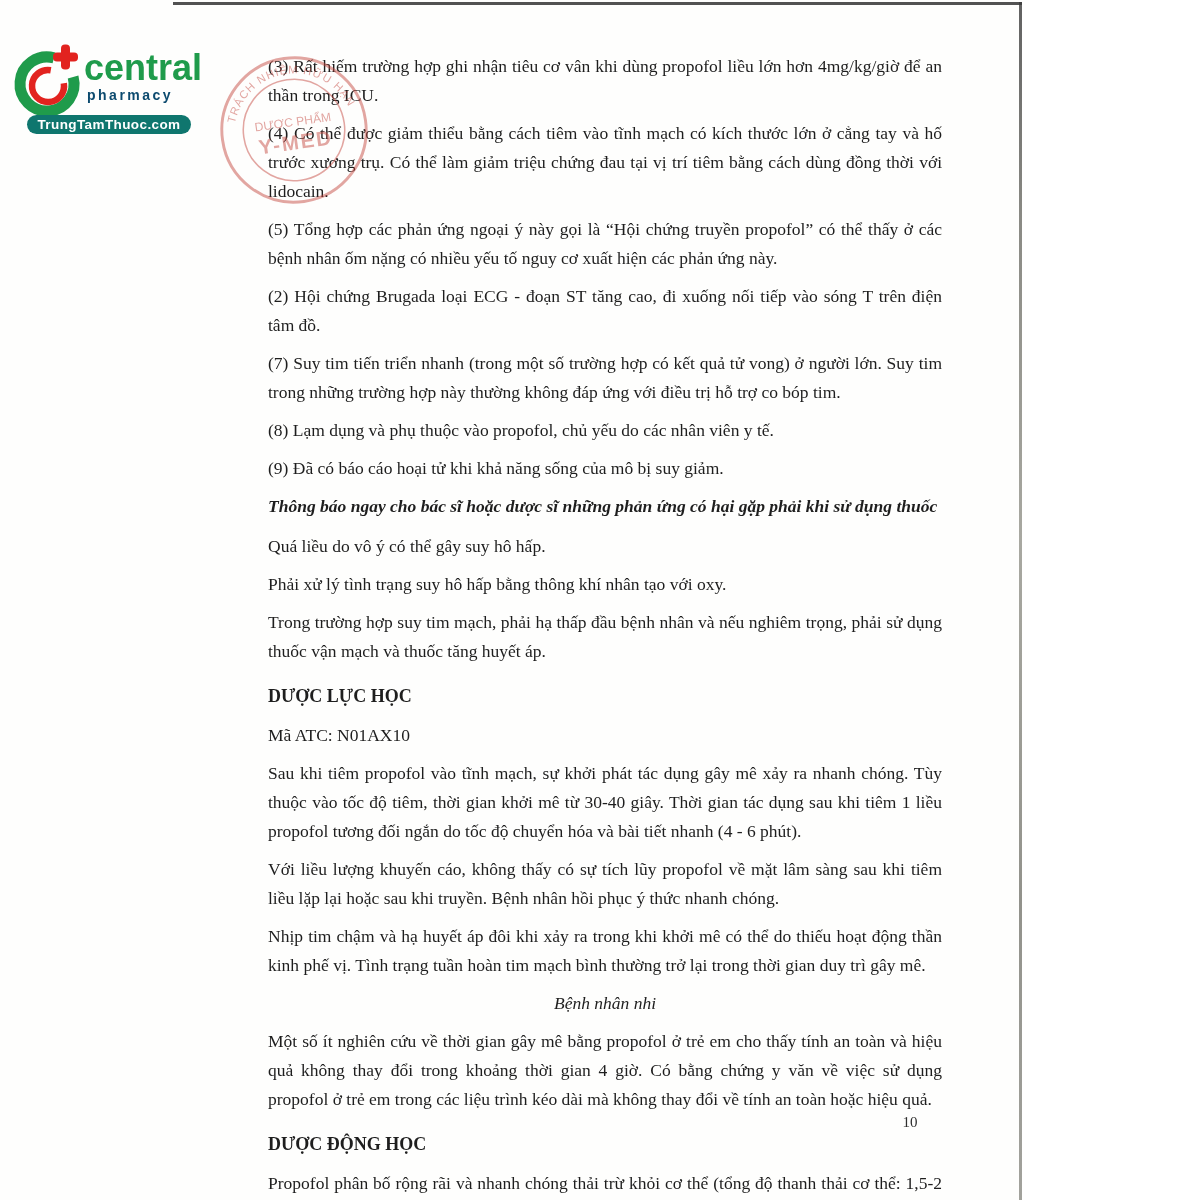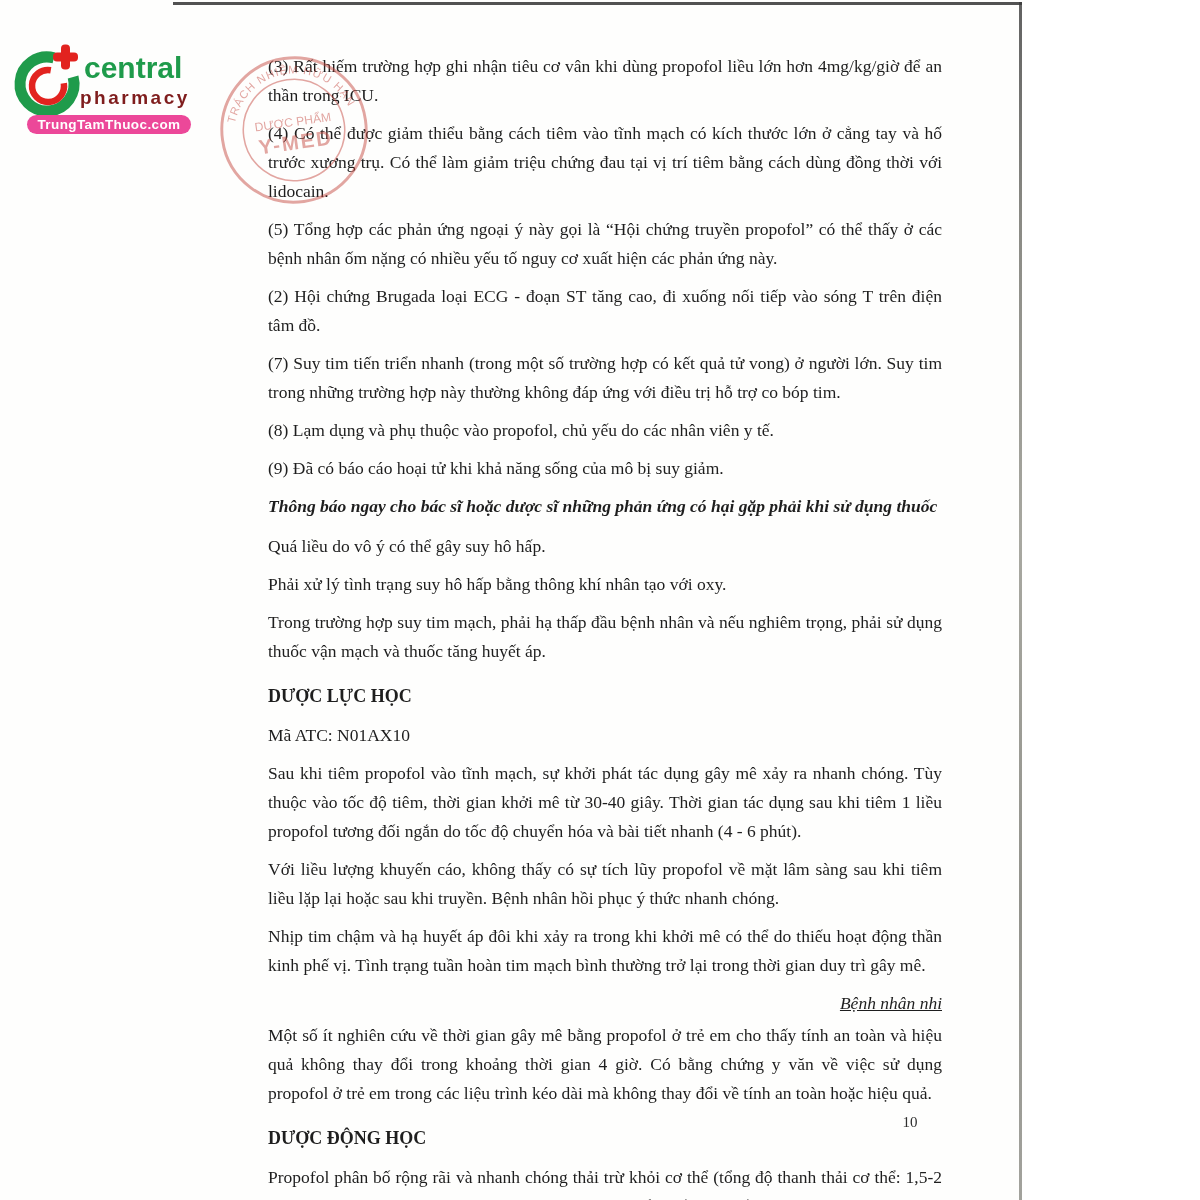--- a/index.html
+++ b/index.html
@@ -30,33 +30,33 @@
     position: absolute; left: 1022px; top: 0;
     width: 178px; height: 1200px; background: #ffffff;
   }
 
   
   .logo { position: absolute; left: 0; top: 0; width: 220px; height: 150px; }
   .logo-mark { position: absolute; left: 12px; top: 40px; }
   .logo-brand {
     position: absolute; left: 84px; top: 50px;
     font-family: "Liberation Sans", sans-serif;
-    font-weight: bold; font-size: 30px; line-height: 36px;
+    font-weight: bold; font-size: 36px; line-height: 36px;
     color: #1f9b4b; letter-spacing: 0px;
   }
   .logo-sub {
-    position: absolute; left: 80px; top: 87px;
+    position: absolute; left: 87px; top: 87px;
     font-family: "Liberation Sans", sans-serif;
-    font-weight: 600; font-size: 19px;
-    color: #7f1d1d; letter-spacing: 2.5px;
+    font-weight: 600; font-size: 14px;
+    color: #0c4a6e; letter-spacing: 2.5px;
   }
   .logo-badge {
     position: absolute; left: 27px; top: 115px;
     width: 164px; height: 19px;
-    background: #ec4899; border-radius: 10px;
+    background: #0f766e; border-radius: 10px;
     color: #ffffff; font-family: "Liberation Sans", sans-serif;
     font-weight: bold; font-size: 13.5px; line-height: 19px;
     text-align: center; letter-spacing: 0.4px;
   }
 
   
   .stamp {
     position: absolute; left: 216px; top: 52px;
     width: 156px; height: 156px;
     opacity: 0.48;
@@ -75,21 +75,21 @@
     width: 674px;
     font-family: "Liberation Serif", "DejaVu Serif", serif;
     font-size: 17.5px; line-height: 29px;
     color: #1e1e1e;
     text-align: justify;
     z-index: 2;
   }
   .content .para      { margin: 0 0 9px; }
   .content .heading   { margin: 16px 0 10px; font-weight: bold; font-size: 18px; text-align: left; }
   .content .notice    { margin: 5px 0 11px; font-weight: bold; font-style: italic; }
-  .content .subitalic { margin: 3px 0 3px; font-style: italic; text-align: right; text-decoration: underline; }
+  .content .subitalic { margin: 3px 0 9px; font-style: italic; text-align: center; }
 
   .page-number {
     position: absolute; left: 890px; top: 1114px;
     width: 40px; text-align: center;
     font-family: "Liberation Serif", "DejaVu Serif", serif;
     font-size: 15px; color: #2e2e2e;
   }
 </style>
 </head>
 <body>

